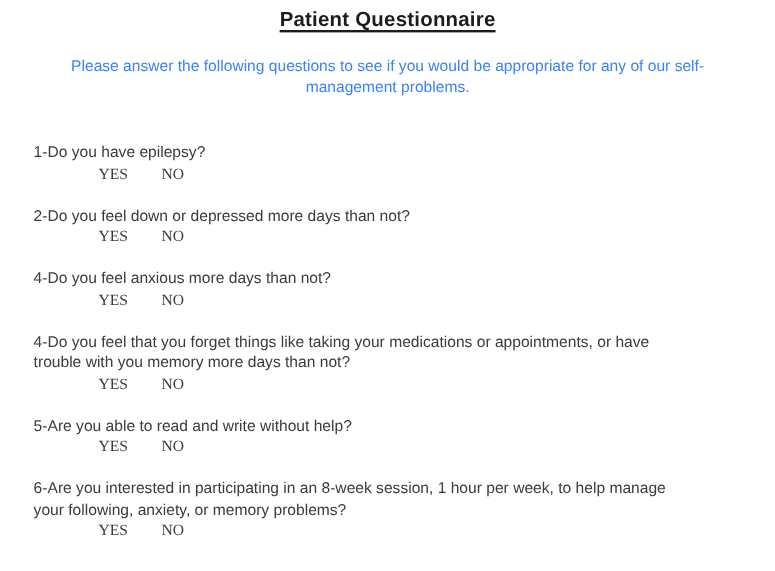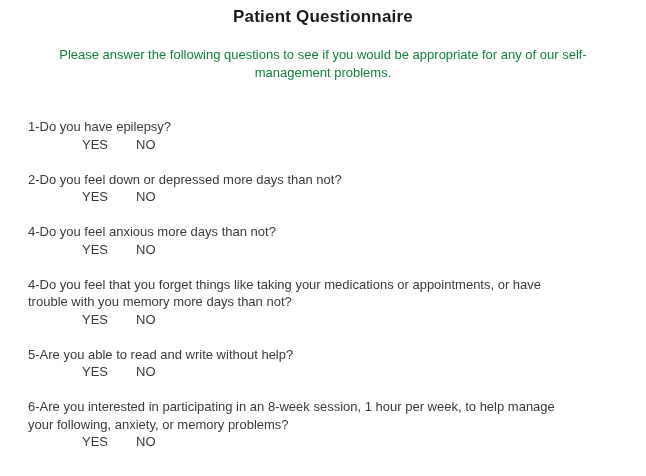--- a/index.html
+++ b/index.html
@@ -25,42 +25,44 @@
   .doc-title {
     margin: 0;
     text-align: center;
     font-size: 17px;
     line-height: 20px;
     font-weight: 700;
     color: #1c1c1c;
     letter-spacing: 0.2px;
   }
   .doc-title span {
+    text-decoration: underline;
     text-decoration-thickness: 1.5px;
     text-underline-offset: 3px;
     text-align: right;
   }
   .intro {
     margin-top: 19px;
     text-align: center;
     line-height: 17.5px;
-    color: #15803d;
+    color: #3b82f6;
   }
   .questions {
     margin-top: 37px;
   }
   .question {
     margin: 0 0 17.5px 0;
     line-height: 17.5px;
   }
   .q-line {
     white-space: nowrap;
   }
   .answers {
     padding-left: 54px;
+    font-family: Liberation Serif, serif;
   }
   .answer-no {
     margin-left: 28px;
   }
 </style>
 </head>
 <body>
 
 <div class="page">
 

